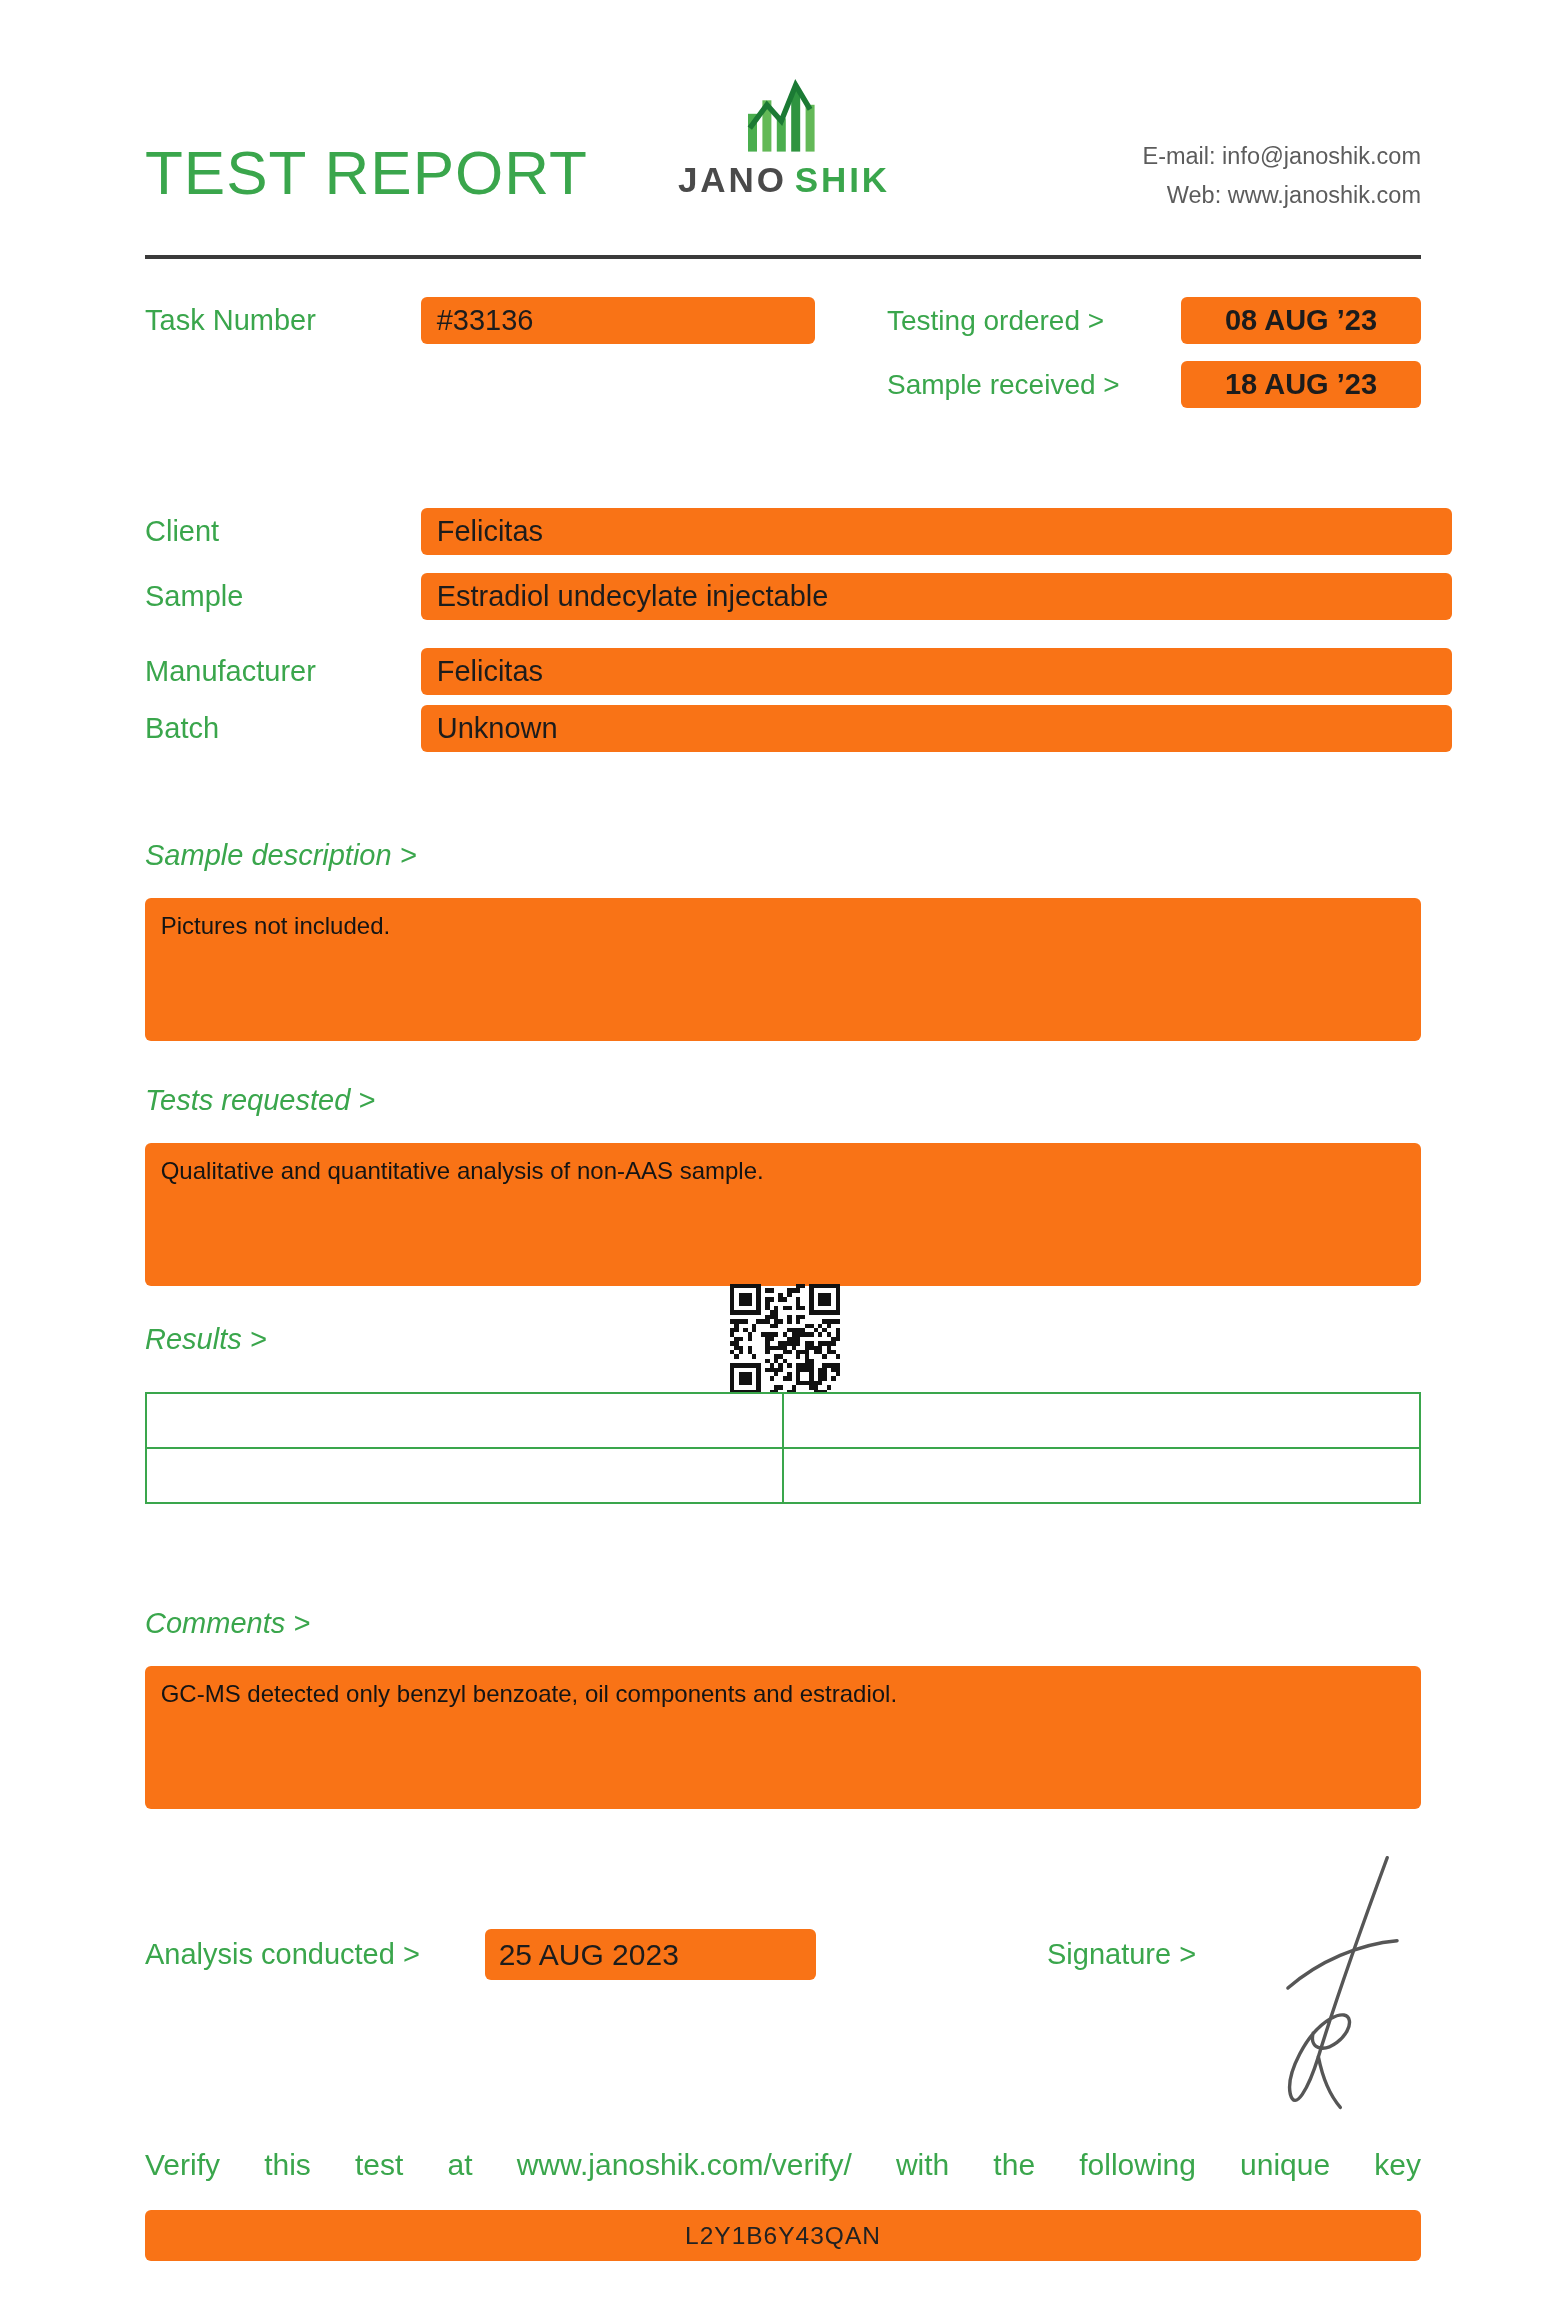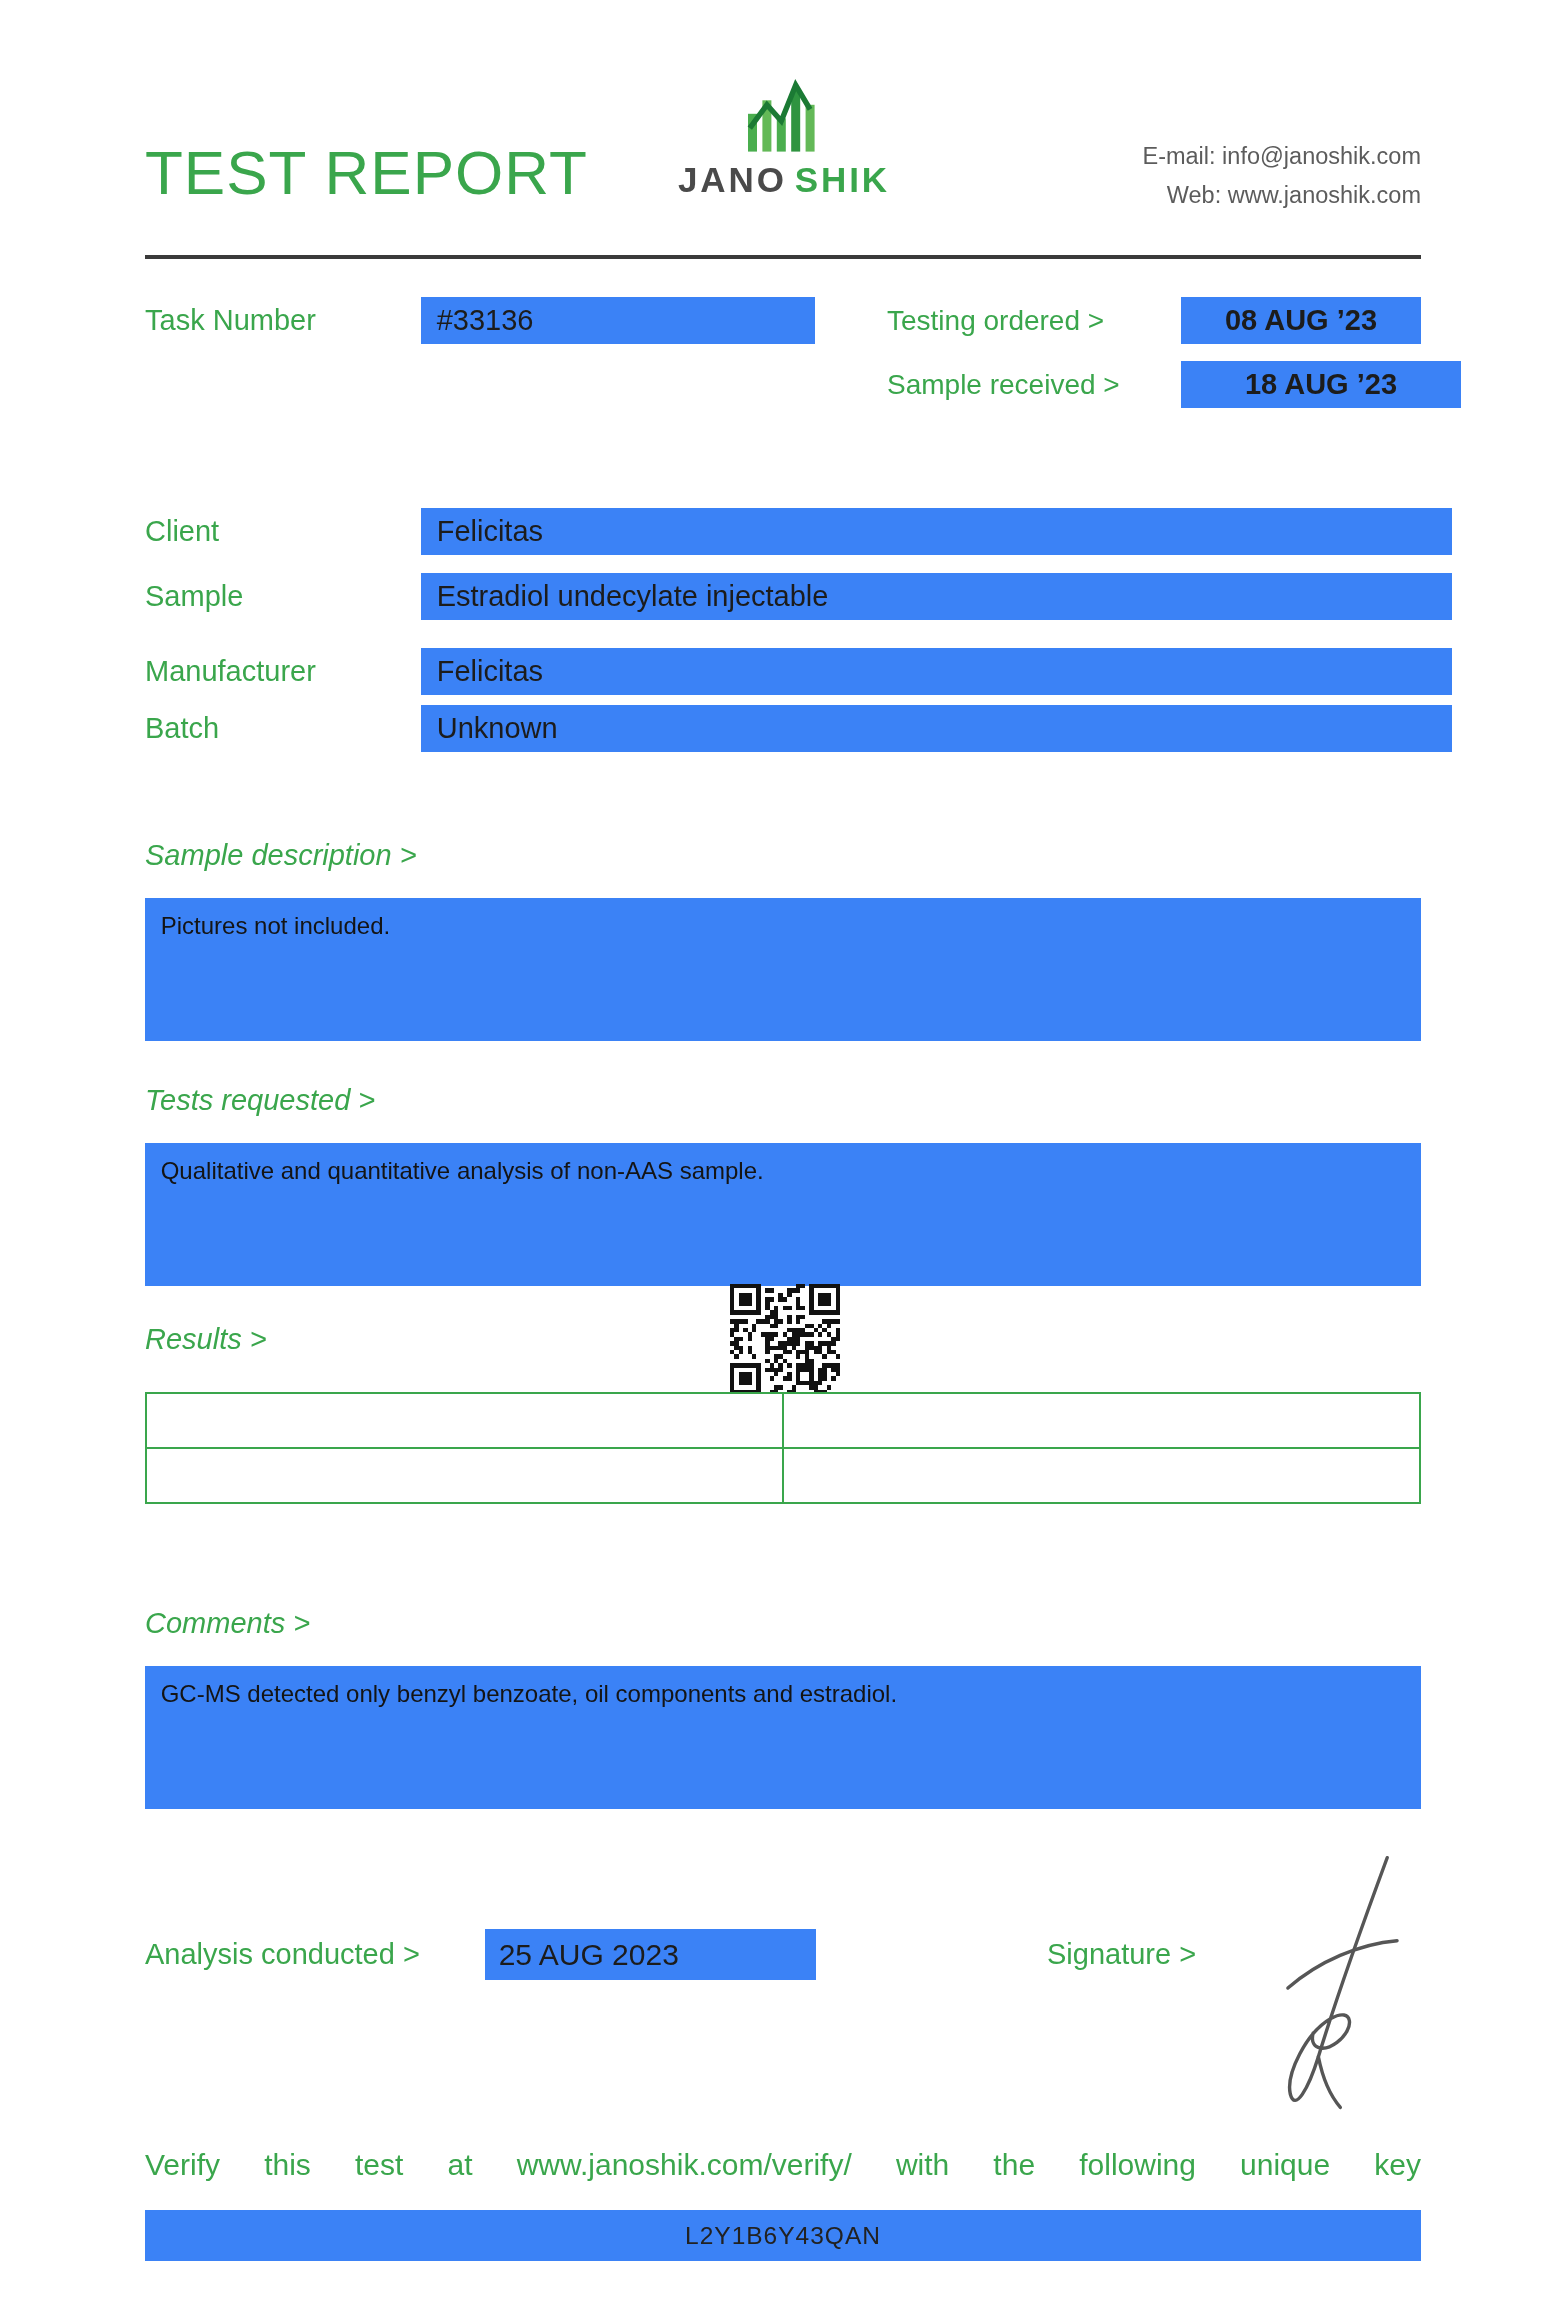--- a/index.html
+++ b/index.html
@@ -6,41 +6,41 @@
   .page{
     position:relative;
     width:1568px;height:2313px;
     background:#ffffff;
     font-family:"Liberation Sans", sans-serif;
     color:#1c1c1c;
     overflow:hidden;
   }
   .abs{position:absolute;}
   .flexc{display:flex;align-items:center;}
-  .box{background:#3b82f6;}
+  .box{background:#f97316;border-radius:6px;}
 
   
   .report-title{left:145px;top:137px;font-size:62px;font-weight:500;letter-spacing:1px;color:#3aa64c;}
   .logo{left:627px;top:76px;width:314px;text-align:center;}
   .logo-icon{width:90px;height:82px;display:inline-block;}
   .logo-text{font-size:35px;font-weight:700;letter-spacing:2.9px;margin-top:2px;}
   .logo-jano{color:#4a4a4a;}
   .logo-shik{color:#3aa64c;margin-left:8px;}
   .contact{right:147px;top:137px;text-align:right;font-size:23.5px;line-height:39px;color:#5c5c5c;}
   .divider{left:145px;top:255px;width:1276px;height:3.9px;background:#3a3a3a;}
 
   
   .label-30{font-size:29px;color:#3aa64c;}
   .label-29{font-size:28px;color:#3aa64c;}
   .task-label{left:145px;top:297px;height:47px;}
   .task-value{left:421px;top:297px;width:363px;height:47px;padding:0 15.7px;font-size:29px;font-weight:500;}
   .ordered-label{left:887px;top:297px;height:47px;}
   .ordered-value{left:1181px;top:297px;width:240px;height:47px;justify-content:center;font-size:29px;font-weight:600;}
   .received-label{left:887px;top:361px;height:47px;}
-  .received-value{left:1181px;top:361px;width:280px;height:47px;justify-content:center;font-size:29px;font-weight:600;}
+  .received-value{left:1181px;top:361px;width:240px;height:47px;justify-content:center;font-size:29px;font-weight:600;}
 
   
   .info-label{left:145px;height:47px;}
   .info-value{left:421px;width:1000px;height:47px;padding:0 15.7px;font-size:29px;font-weight:500;}
   .r0{top:508px}.r1{top:573px}.r2{top:648px}.r3{top:705px}
 
   
   .section-head{font-size:29px;color:#3aa64c;left:145px;font-style:italic;}
   .text-box{left:145px;width:1276px;height:143px;padding:13.7px 15.7px;box-sizing:border-box;font-size:24px;color:#141414;}
   .sdesc-head{top:839px;}

